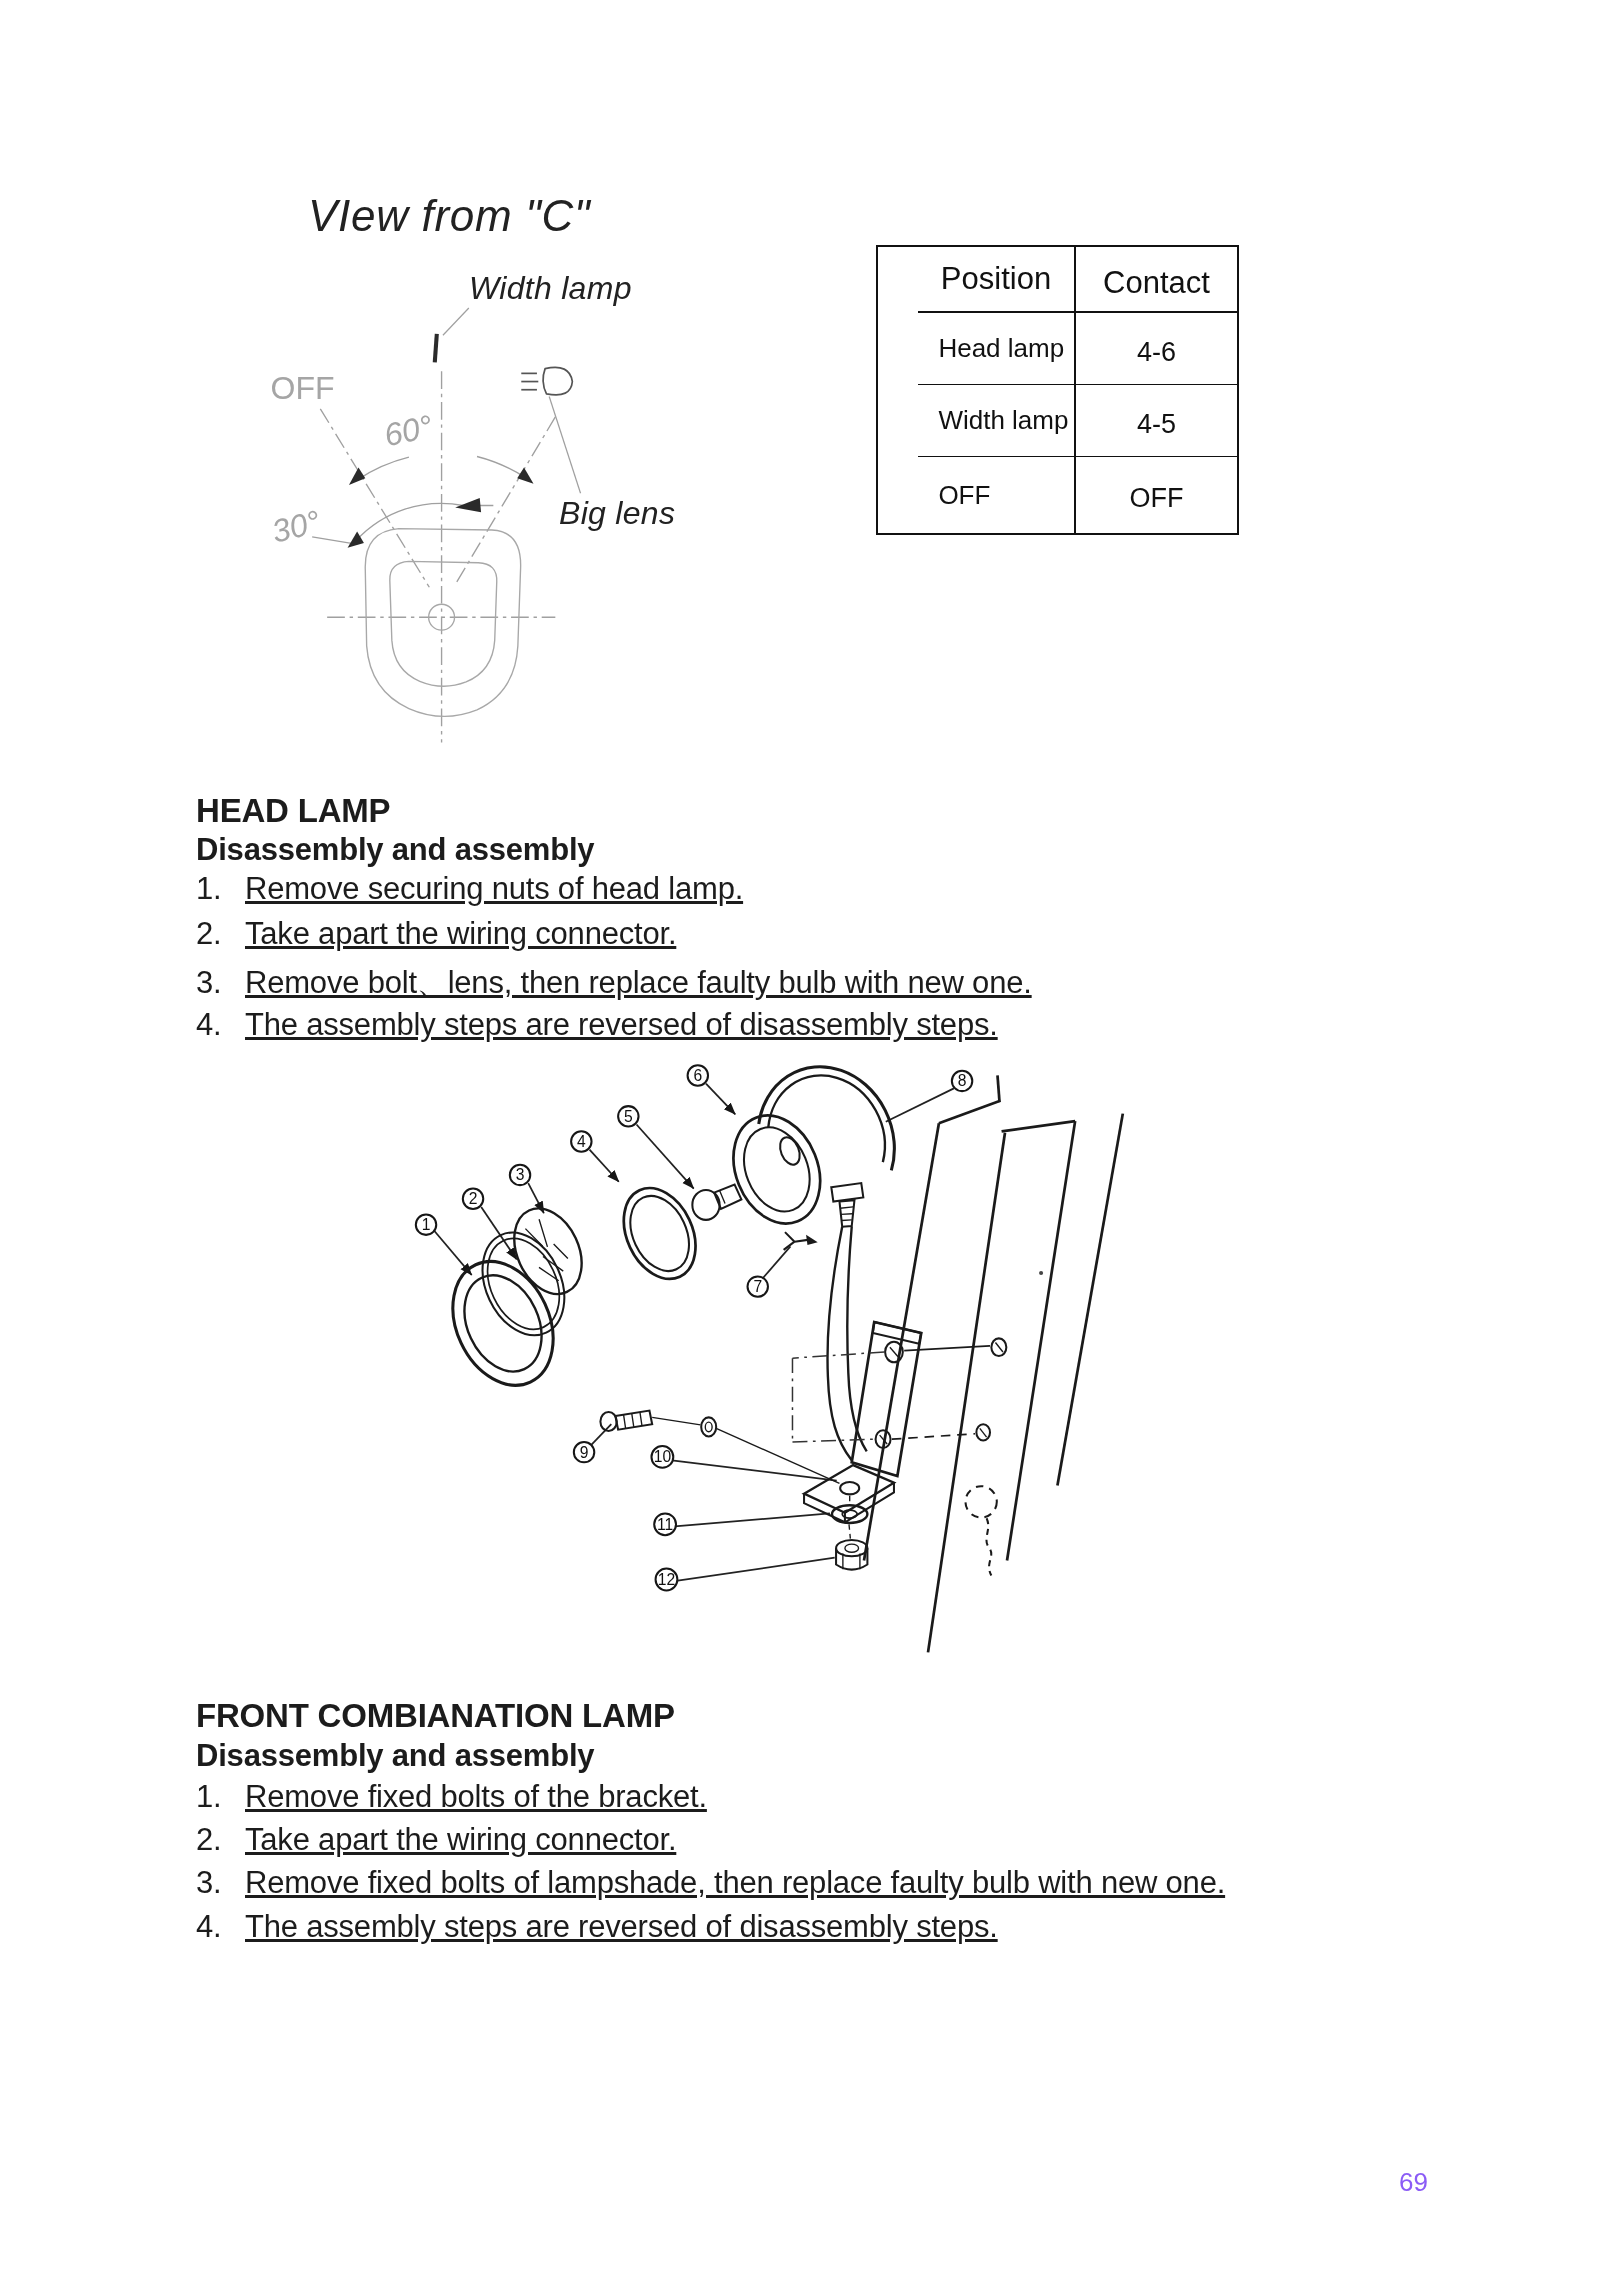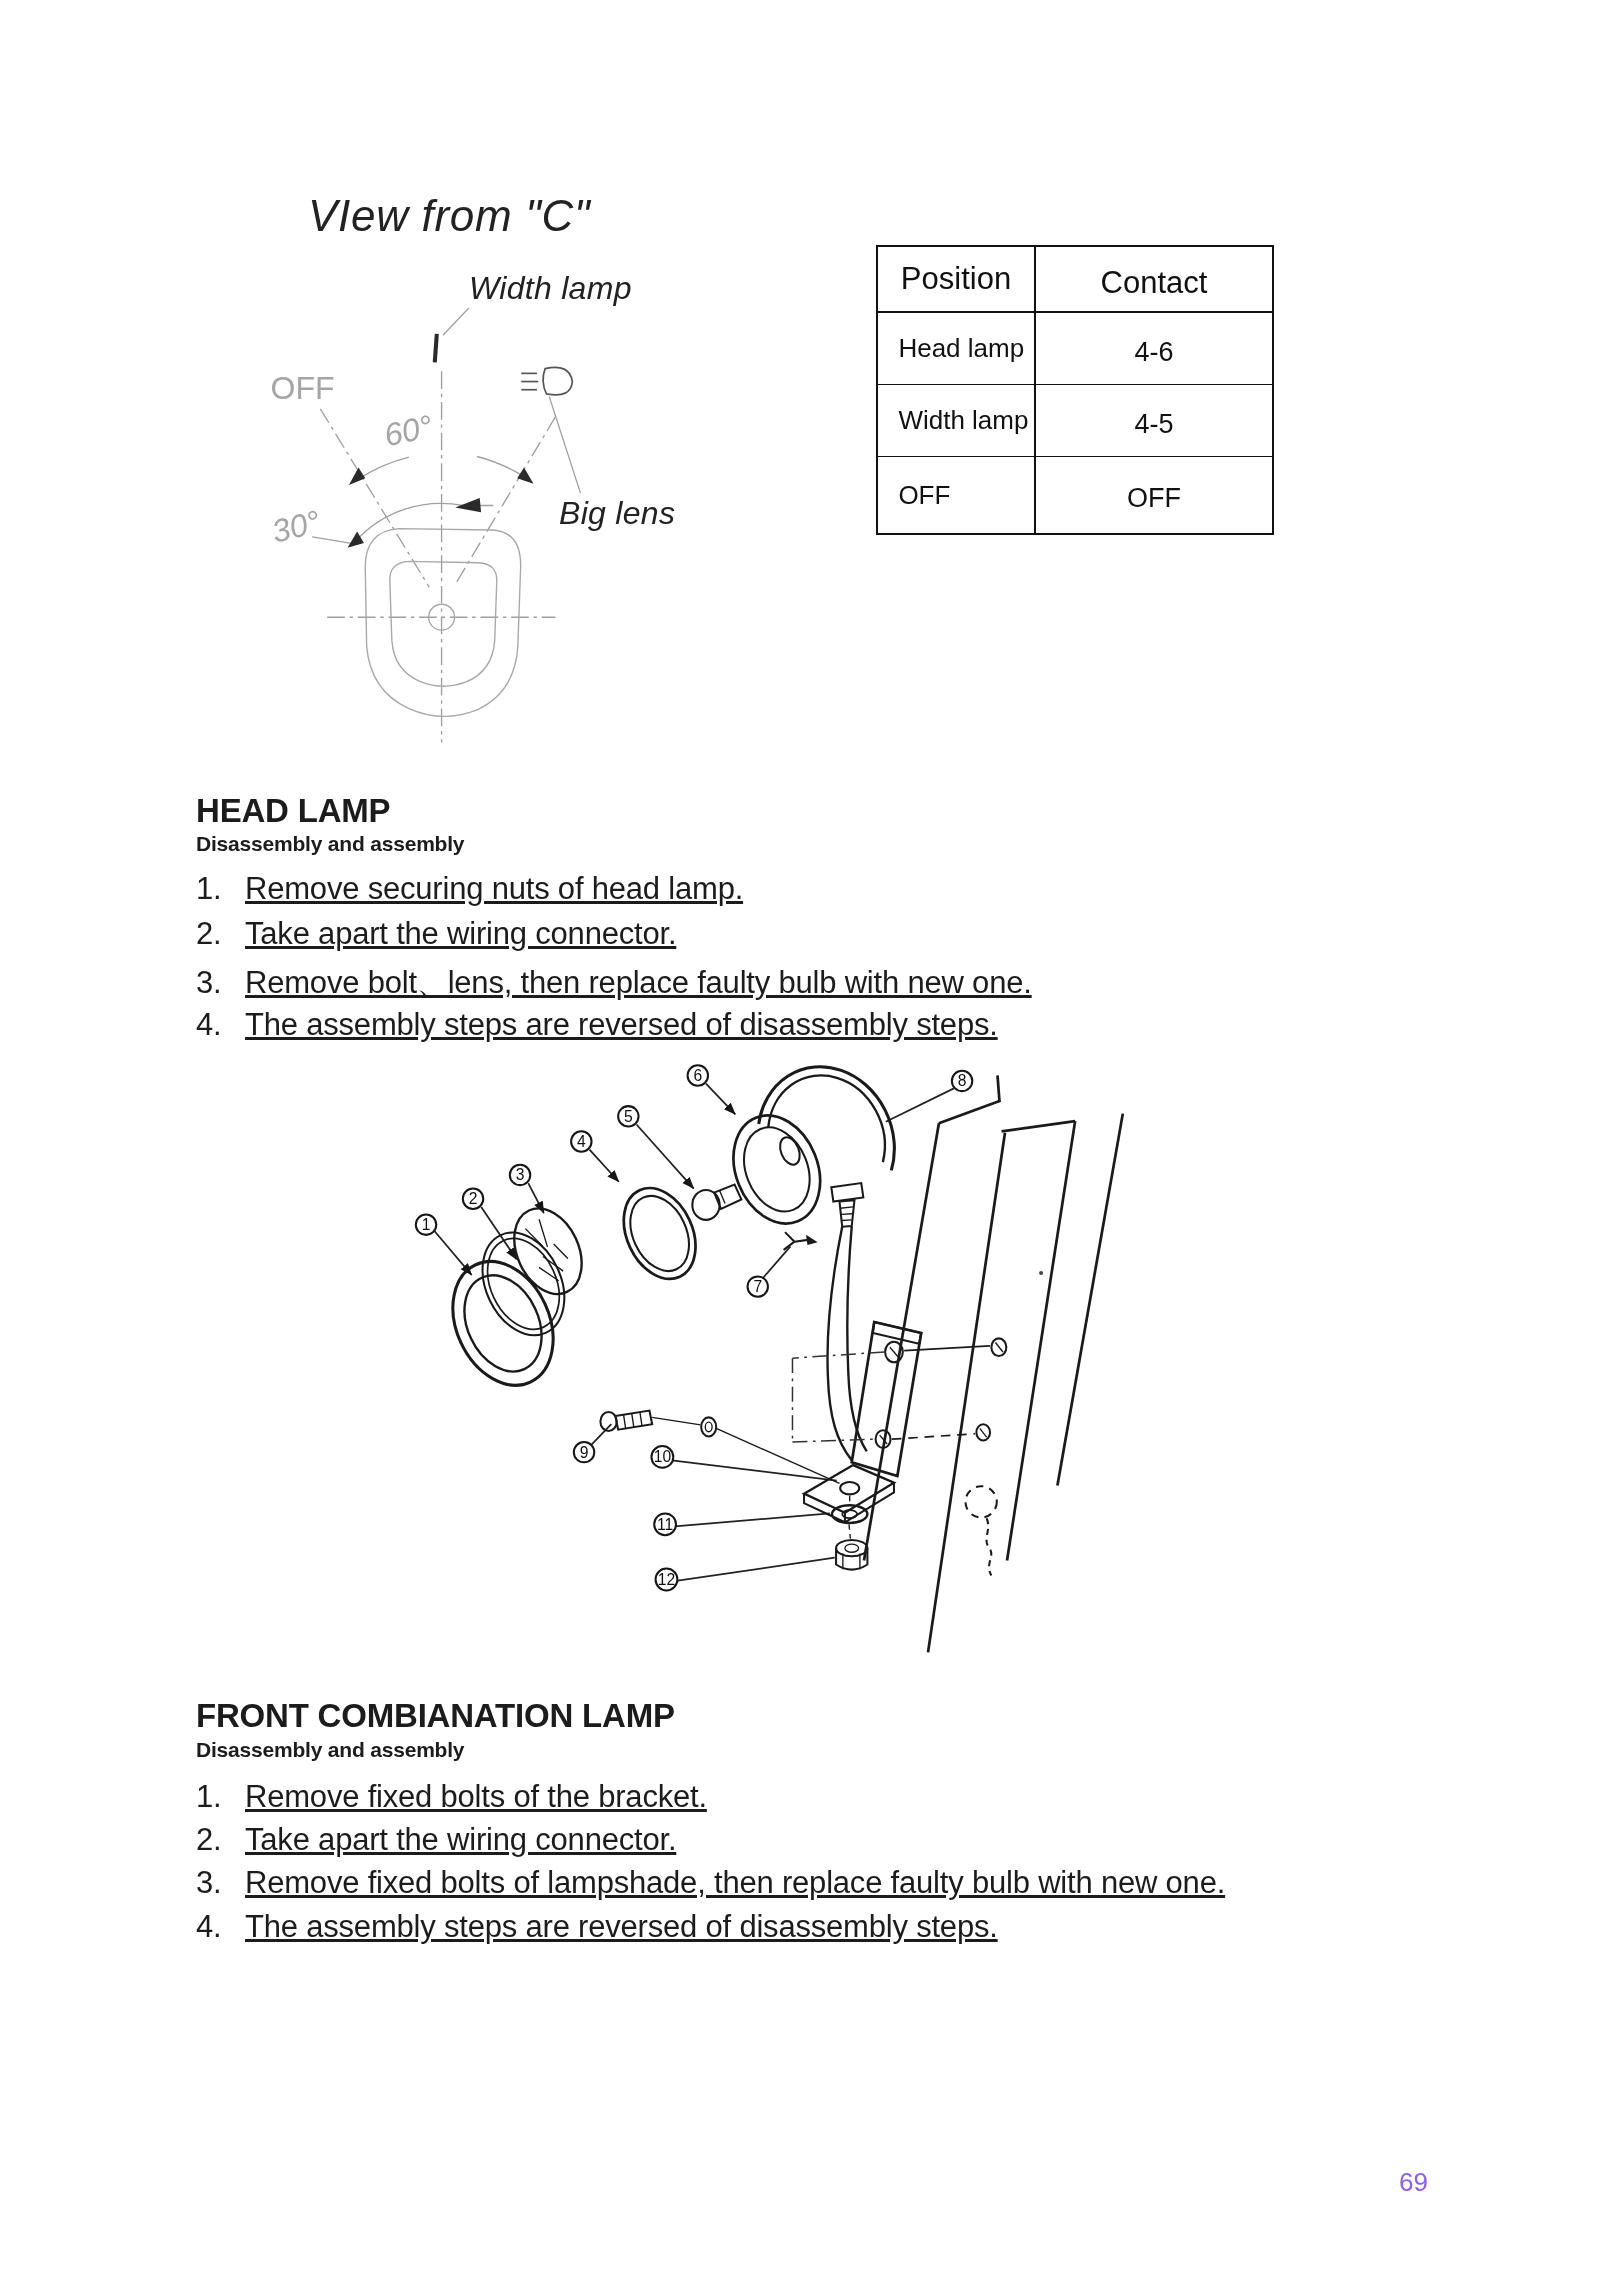--- a/index.html
+++ b/index.html
@@ -8,37 +8,37 @@
     font-family:"Liberation Sans", sans-serif;color:#1c1c1c;overflow:hidden;
   }
   .abs{position:absolute;}
   
   .view-title{left:308px;top:191px;font-size:44px;font-style:italic;font-weight:500;letter-spacing:0.7px;color:#222;}
   .lamp-label{font-size:32px;font-style:italic;font-weight:500;color:#222;letter-spacing:0.3px;}
   .label-width{left:469px;top:270px;}
   .label-big{left:559px;top:495px;}
   
   .contact-table{
-    left:876px;top:245px;width:398px;height:290px;
+    left:876px;top:245px;width:363px;height:290px;
     border:2.7px solid #111;box-sizing:border-box;
-    display:grid;grid-template-columns:158px 1fr;grid-template-rows:66px 72px 72px 1fr;
+    display:grid;grid-template-columns:158px 1fr;grid-template-rows:66px 72px 72px 1fr;padding-left:40px;
   }
   .contact-table .cell{
     border-right:2px solid #111;border-bottom:1.4px solid #111;
     display:flex;align-items:center;box-sizing:border-box;
     font-size:27px;color:#111;
   }
   .contact-table .cell:nth-child(2n){border-right:none;justify-content:center;margin-top:7px;}
   .contact-table .cell.hdr{font-size:31px;justify-content:center;border-bottom:2.7px solid #111;}
   .contact-table .cell.lbl{padding-left:20.4px;font-size:26px;}
   .contact-table .cell.last{border-bottom:none;}
   
   .line{position:absolute;left:196px;white-space:nowrap;letter-spacing:-0.2px;}
   .h-main{font-size:33px;font-weight:700;}
-  .h-sub{font-size:21px;font-weight:700;}
+  .h-sub{font-size:31px;font-weight:700;}
   .step{font-size:31px;text-decoration:underline;}
   .step-num{display:inline-block;width:49px;}
   .page-num{left:1399px;top:2167px;font-size:26px;color:#8b5cf6;}
   svg{position:absolute;}
   svg text{font-family:"Liberation Sans", sans-serif;}
 </style>
 </head>
 <body>
 
 <div class="abs view-title">VIew from "C"</div>

